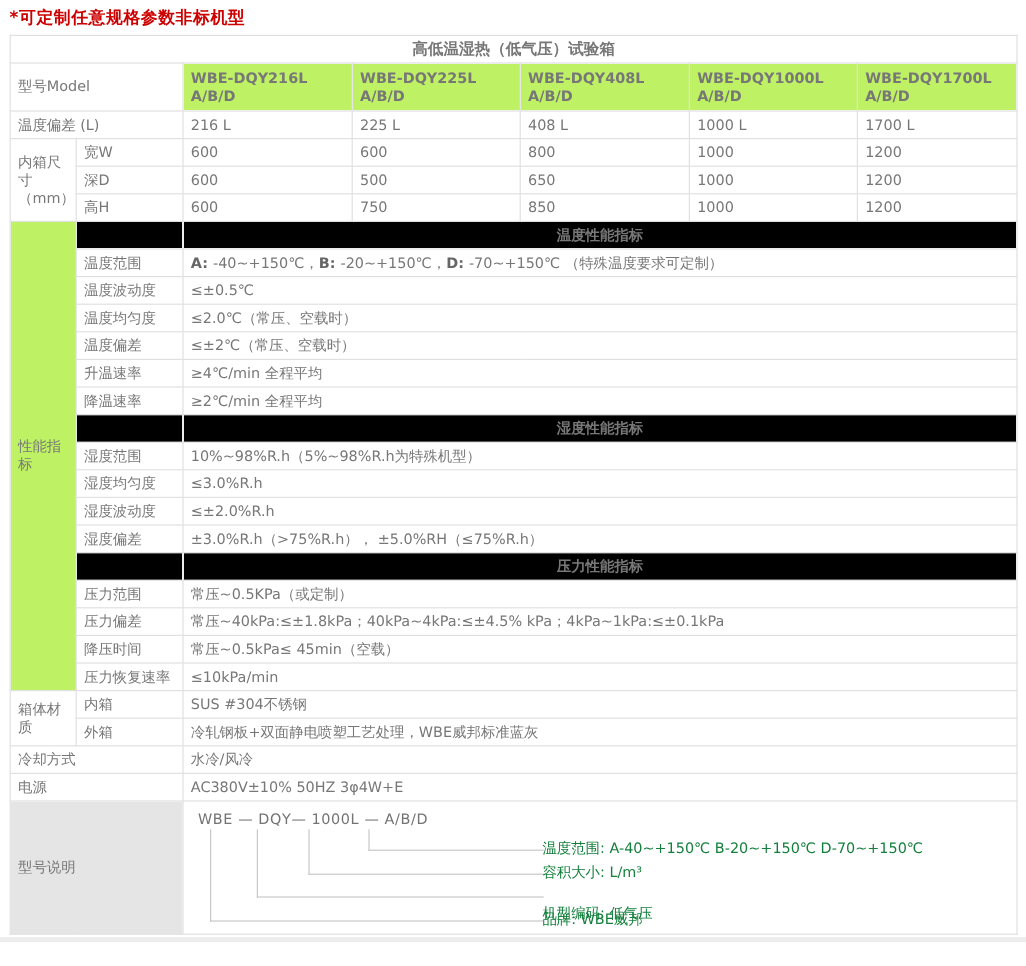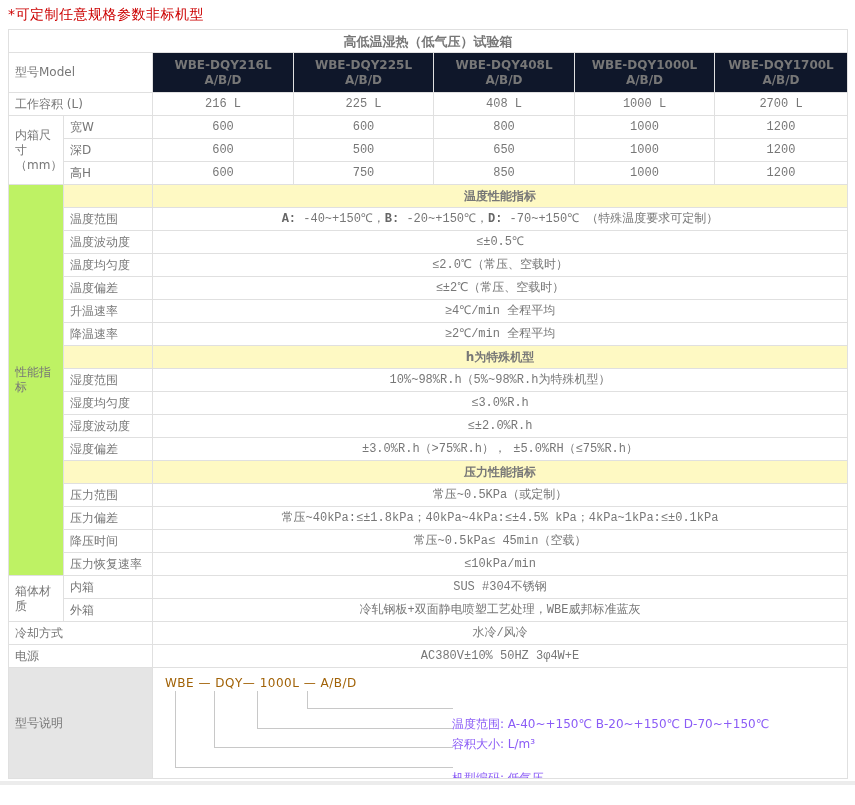--- a/index.html
+++ b/index.html
@@ -3,53 +3,53 @@
 <meta charset="utf-8">
 <style>
   html,body { margin:0; padding:0; background:#fff; }
   body {
     width:855px; height:805px; overflow:hidden;
     font-family:"DejaVu Sans","Liberation Sans",sans-serif;
     -webkit-font-smoothing:antialiased;
   }
   .page { padding:4px 8px 0 8px; }
   .note {
-    color:#cc0000; font-weight:normal; font-size:14px;
+    color:#cc0000; font-weight:bold; font-size:14px;
     margin:2px 0 5px 0; letter-spacing:0.5px;
   }
   table.spec {
     border-collapse:collapse; table-layout:fixed; width:839px;
     font-size:12px;
   }
   table.spec td {
     border:1px solid #e0e0e0; padding:2px 6px;
     color:#777; line-height:15px; height:23px; box-sizing:border-box;
     vertical-align:middle; overflow:hidden;
   }
   td.tbl-title {
     text-align:center; font-weight:bold; color:#555; font-size:13px; height:22px;margin-top:42px;
   }
   td.lab { text-align:left; padding-left:10px; color:#666; }
   td.col0 { text-align:left; padding-left:4px; padding-right:2px; color:#666; }
-  td.val { text-align:center;font-family:Liberation Mono, monospace; }
+  td.val { text-align:left; }
   tr.model-row td { height:40px; }
   td.model-cell {
-    background:#0f172a; text-align:center; font-weight:bold; color:#555;
-  }
-  tr.sec-row td { background:#fef9c3; }
+    background:#bef264; font-weight:bold; color:#555;
+  }
+  tr.sec-row td { background:#000000; }
   td.sec-title { text-align:center; font-weight:bold; color:#666; }
   td.legend-lab { background:#e5e5e5; }
   td.legend-cell { padding:0; height:107px; vertical-align:top; }
   .legend-wrap { position:relative; height:106px; width:100%; }
-  .legend-code { position:absolute; top:6px; left:6px; color:#a16207; letter-spacing:0.5px; white-space:nowrap; }
+  .legend-code { position:absolute; top:6px; left:6px; color:#737373; letter-spacing:0.5px; white-space:nowrap; }
   .lg-line {
     position:absolute; top:21px;
     border-left:1px solid #c8c8c8; border-bottom:1px solid #c8c8c8;
   }
-  .lg-label { position:absolute; left:293px; color:#8b5cf6; white-space:nowrap;margin-top:17px; }
+  .lg-label { position:absolute; left:293px; color:#15803d; white-space:nowrap; }
   .bottom-divider {
     width:855px; height:4px; background:#ececec; margin:2px 0 0 -8px;
   }
   b, .seg-b { font-weight:bold; color:#666; }
 </style>
 </head>
 <body>
 
 <div class="page">
 
@@ -89,26 +89,26 @@
         <div>WBE-DQY1000L</div>
         <div>A/B/D</div>
       </td>
       <td class="model-cell">
         <div>WBE-DQY1700L</div>
         <div>A/B/D</div>
       </td>
     </tr>
 
     <tr>
-      <td colspan="2" class="lab">工作容积 (L)</td>
+      <td colspan="2" class="lab">温度偏差 (L)</td>
       <td class="val">216 L</td>
       <td class="val">225 L</td>
       <td class="val">408 L</td>
       <td class="val">1000 L</td>
-      <td class="val">2700 L</td>
+      <td class="val">1700 L</td>
     </tr>
 
     <tr>
       <td rowspan="3" class="col0">内箱尺寸（mm）</td>
       <td class="lab">宽W</td>
       <td class="val">600</td>
       <td class="val">600</td>
       <td class="val">800</td>
       <td class="val">1000</td>
       <td class="val">1200</td>
@@ -155,21 +155,21 @@
       <td class="lab">升温速率</td>
       <td colspan="5" class="val">≥4℃/min 全程平均</td>
     </tr>
     <tr>
       <td class="lab">降温速率</td>
       <td colspan="5" class="val">≥2℃/min 全程平均</td>
     </tr>
 
     <tr class="sec-row">
       <td></td>
-      <td colspan="5" class="sec-title">h为特殊机型</td>
+      <td colspan="5" class="sec-title">湿度性能指标</td>
     </tr>
     <tr>
       <td class="lab">湿度范围</td>
       <td colspan="5" class="val">10%~98%R.h（5%~98%R.h为特殊机型）</td>
     </tr>
     <tr>
       <td class="lab">湿度均匀度</td>
       <td colspan="5" class="val">≤3.0%R.h</td>
     </tr>
     <tr>

